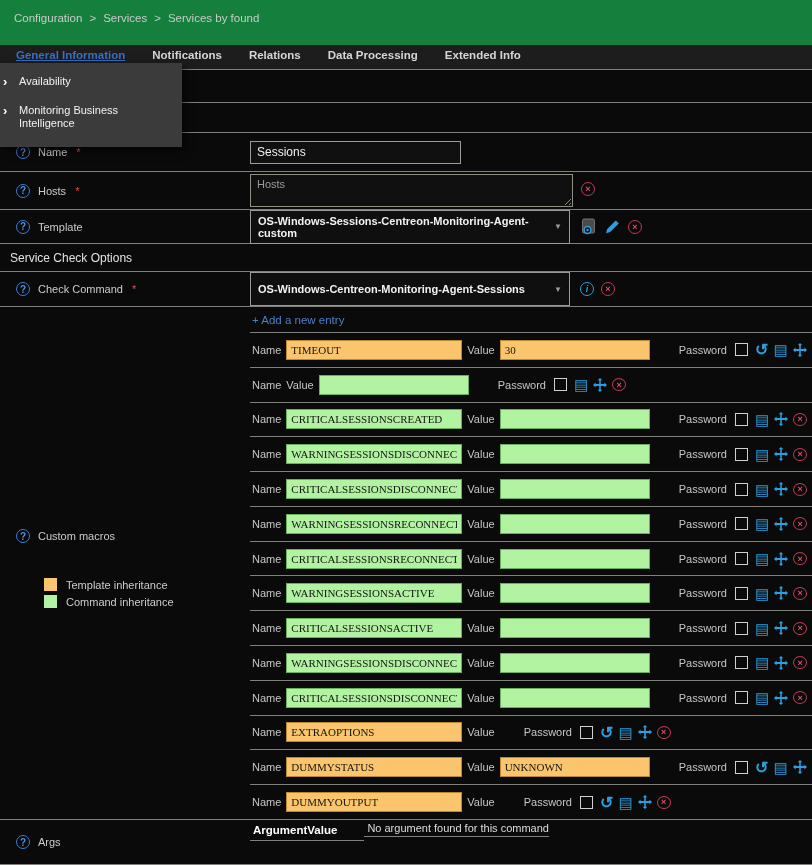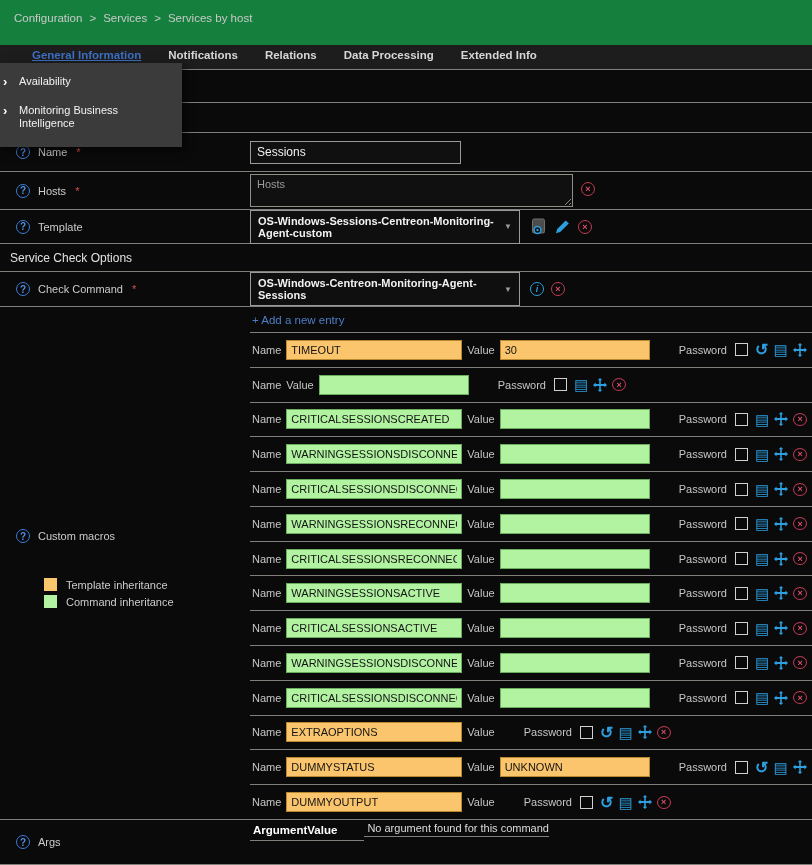--- a/index.html
+++ b/index.html
@@ -8,21 +8,21 @@
     background:#0a0a0a;
     font-family:"Liberation Sans", sans-serif;
     font-size:11px;
     color:#cccccc;
     position:relative;
   }
   
   .topbar { height:45px; background:#15803d; padding:12px 0 0 14px; color:#c9c9c9; }
   .breadcrumb { display:flex; gap:7px; align-items:center; font-size:11.5px; }
   .tabbar {
-    height:25px; background:#1d1d1d; display:flex; gap:27px; padding-left:32px;
+    height:25px; background:#1d1d1d; display:flex; gap:27px; padding-left:16px;
     font-weight:bold; font-size:11.5px; color:#d6d6d6;
     border-bottom:1px solid #80807a; align-items:flex-start;
   }
   .tab { padding-top:4px; cursor:pointer; }
   .tab.active { color:#3d6ec0; text-decoration:underline; }
 
   
   .ctx-menu {
     position:absolute; top:63px; left:0; width:182px; z-index:9;
     background:#3b3b3b; box-shadow:3px 3px 9px rgba(0,0,0,.6);
@@ -80,21 +80,21 @@
   .hosts-area::placeholder { color:#9a9a9a; }
   .resize-corner {
     position:absolute; right:2px; bottom:2px; width:9px; height:9px;
     background:repeating-linear-gradient(135deg, transparent 0 2px, #888 2px 3px);
     clip-path:polygon(100% 0, 100% 100%, 0 100%);
   }
   .row-hosts .rcell { align-items:flex-start; padding-top:2px; }
   .row-hosts .del-icon { margin:8px 0 0 8px; }
 
   .selectbox {
-    width:270px; height:22px; background:#0f0f0f; border:1px solid #9a9a9a;
+    width:320px; height:22px; background:#0f0f0f; border:1px solid #9a9a9a;
     display:flex; align-items:center; justify-content:space-between; padding:16px 7px;
     color:#f2f2f2; font-weight:bold; font-size:11px; cursor:pointer;
   }
   .selectbox .arrow { color:#9a9a9a; font-size:8px; font-weight:normal; }
   .icon-gap { margin-left:10px; display:flex; align-items:center; gap:7px; }
   .svg-icon { width:17px; height:17px; display:inline-block; cursor:pointer; }
 
   
   .row-macros .lcell { flex-direction:column; align-items:flex-start; padding-top:222px; }
   .cm-title { display:flex; align-items:center; gap:8px; }
@@ -103,21 +103,21 @@
   .swatch { width:13px; height:13px; flex:0 0 13px; }
 
   .row-macros .rcell { flex-direction:column; align-items:stretch; }
   .add-entry { height:26px; flex:0 0 26px; display:flex; align-items:center; padding-left:2px;
                color:#4d7ec8; border-bottom:1px solid #80807a; font-size:11.5px; cursor:pointer; }
   .macro-row { flex:1; display:flex; align-items:center; border-bottom:1px solid #80807a;
                padding-left:2px; gap:5px; }
   .macro-row:last-child { border-bottom:none; }
   .mlabel { color:#c6c6c6; }
   .macro-input { height:20px; border:1px solid; font-size:11px; padding:0 4px;
-                 color:#141414; font-family:Liberation Sans, sans-serif; white-space:nowrap; overflow:hidden; }
+                 color:#141414; font-family:Liberation Serif, serif; white-space:nowrap; overflow:hidden; }
   .mname { width:176px; }
   .mvalue { width:150px; }
   .inh-template { background:#fbc56d; border-color:#b8892f; }
   .inh-command  { background:#b2f3a2; border-color:#6aae5e; }
   .plabel { margin-left:24px; }
   .pw-box { width:13px; height:13px; border:1px solid #d0d0d0; background:transparent;
             margin:0 2px 0 3px; cursor:pointer; flex:0 0 13px; }
   .icon-undo { color:#2d9fe0; font-size:16px; font-weight:bold; line-height:13px; cursor:pointer; }
   .icon-list { color:#2d9fe0; font-size:15px; line-height:13px; cursor:pointer; }
   .icon-move { width:14px; height:14px; display:inline-block; cursor:pointer; }
@@ -134,21 +134,21 @@
 </style>
 </head>
 <body>
 
 <div class="topbar">
   <div class="breadcrumb">
     <span>Configuration</span>
     <span>&gt;</span>
     <span>Services</span>
     <span>&gt;</span>
-    <span>Services by host</span>
+    <span>Services by found</span>
   </div>
 </div>
 
 <div class="tabbar">
   <span class="tab active">General Information</span>
   <span class="tab">Notifications</span>
   <span class="tab">Relations</span>
   <span class="tab">Data Processing</span>
   <span class="tab">Extended Info</span>
 </div>

